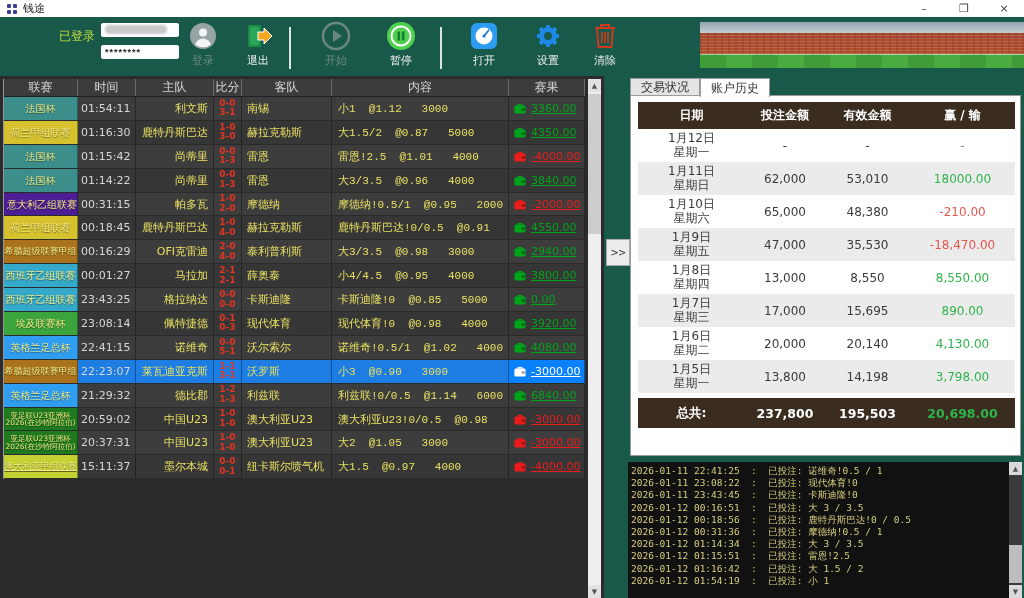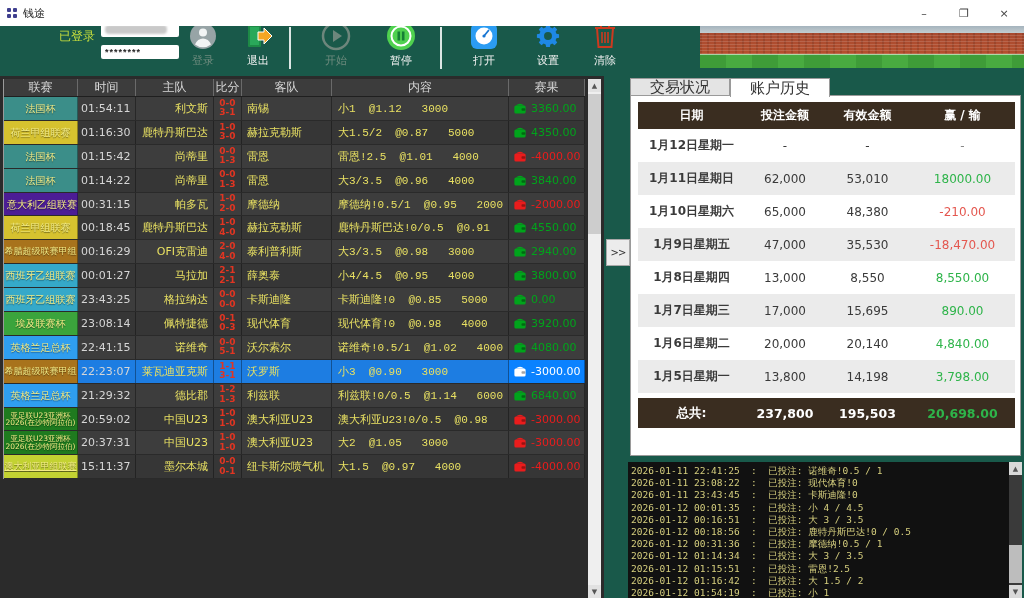--- a/index.html
+++ b/index.html
@@ -1,19 +1,19 @@
 <!DOCTYPE html>
 <html><head>
 <meta charset="utf-8">
 <style>
   html,body{margin:0;padding:0;}
   body{width:1024px;height:598px;position:relative;overflow:hidden;background:#19594a;
        font-family:"DejaVu Sans","Liberation Sans",sans-serif;-webkit-font-smoothing:antialiased;}
   
-  .titlebar{position:absolute;left:0;top:0;width:1024px;height:26px;background:#ffffff;display:flex;align-items:center;z-index:5;text-align:center;}
+  .titlebar{position:absolute;left:0;top:0;width:1024px;height:17px;background:#ffffff;display:flex;align-items:center;z-index:5;text-align:center;}
   .appicon{width:10px;height:10px;margin:0 6px 0 7px;display:grid;grid-template-columns:4px 4px;grid-gap:2px;}
   .appicon i{width:4px;height:4px;background:#3f3f8f;border-radius:1px;display:block;}
   .apptitle{font-size:11px;color:#222;}
   .wincontrols{margin-left:auto;display:flex;height:17px;}
   .wbtn{width:40px;height:17px;display:flex;align-items:center;justify-content:center;font-size:11px;color:#444;cursor:default;}
   
   .toolbar{position:absolute;left:14px;top:17px;width:1024px;height:59px;background:#19594a;margin-left:37px;}
   .lbl-logged{position:absolute;left:8px;top:11px;font-size:12px;color:#c8df3c;}
   .tb-input{position:absolute;left:50px;width:78px;height:14px;background:#fff;border:none;border-radius:2px;font-size:9px;padding:0 4px;box-sizing:border-box;color:#222;}
   .inp-user{top:6px;}
@@ -43,44 +43,44 @@
   .mrow.selected{background:#1d7de2;}
   .c{display:flex;align-items:center;overflow:hidden;border-right:1px solid rgba(0,0,0,.35);}
   .league{justify-content:center;text-align:center;font-size:10px;line-height:1.1;color:#f3ec86;text-shadow:0 1px 1px rgba(0,0,0,.5);}
   .league.sm{font-size:9px;line-height:1.05;}
   .league.xs{font-size:7.5px;line-height:1.0;}
   .time{font-size:11px;color:#d6d6d6;padding-left:3px;}
   .home{justify-content:flex-end;padding-right:5px;font-size:11px;color:#e8e062;}
   .score{flex-direction:column;justify-content:center;font-size:9px;line-height:1.08;color:#e23522;font-weight:bold;}
   .away{padding-left:5px;font-size:11px;color:#e8e062;}
   .content{padding-left:6px;font-size:11px;color:#e8e062;white-space:pre;font-family:Liberation Mono, monospace;}
-  .result{padding-left:5px;font-size:11px;gap:5px;white-space:pre;}
+  .result{padding-left:5px;font-size:11px;gap:5px;white-space:pre;text-decoration:underline;}
   .mrow.win .result{color:#00a41b;}
   .mrow.lose .result{color:#ea1c1c;}
   .mrow.selected .result{background:#0a82ff;color:#ffffff;}
   .wallet{flex:none;}
   
   .vscroll{position:absolute;left:588px;top:79px;width:13px;height:519px;background:#efefef;}
   .varrow{height:13px;display:flex;align-items:center;justify-content:center;font-size:7px;color:#555;background:#e2e2e2;}
   .varrow.down{position:absolute;bottom:0;left:0;right:0;}
   .vthumb{position:absolute;left:0;top:15px;width:13px;height:140px;background:#cdcdcd;}
   .expand-btn{position:absolute;left:606px;top:239px;width:22px;height:25px;background:#ececec;border:1px solid #a8a8a8;display:flex;align-items:center;justify-content:center;font-size:10px;color:#333;letter-spacing:-1px;}
   
   .tabs{position:absolute;left:630px;top:78px;display:flex;}
-  .tab{height:17px;padding:0 19px;font-size:15px;display:flex;align-items:center;background:#e4e4e4;border:1px solid #9a9a9a;border-bottom:none;color:#333;}
+  .tab{height:17px;padding:0 10px;font-size:12px;display:flex;align-items:center;background:#e4e4e4;border:1px solid #9a9a9a;border-bottom:none;color:#333;}
   .tab.active{background:#ffffff;height:18px;position:relative;z-index:2;}
   .panel{position:absolute;left:630px;top:95px;width:391px;height:361px;background:#ffffff;border:1px solid #9a9a9a;box-sizing:border-box;}
   .htable{position:absolute;left:7px;top:6px;width:377px;}
   .hhead,.hrow,.hfoot{display:grid;grid-template-columns:107px 80px 85px 105px;}
   .hhead{height:27px;background:#3a2d20;}
   .hhead .hh{color:#fff;font-size:12px;font-weight:bold;display:flex;align-items:center;justify-content:center;}
   .hrow{height:33px;background:#ffffff;}
   .hrow:nth-child(even){background:#ebebeb;}
   .hcell{display:flex;align-items:center;justify-content:center;font-size:12px;color:#3a3a3a;text-align:center;}
-  .hdate{flex-direction:row;line-height:1.15;justify-content:center;font-weight:bold;}
+  .hdate{flex-direction:column;line-height:1.15;justify-content:center;}
   .hwin.win{color:#2eb44a;}
   .hwin.lose{color:#e4574f;}
   .hwin.flat{color:#888;}
   .hfoot{height:30px;background:#3a2d20;margin-top:5px;}
   .hfoot .fcell{display:flex;align-items:center;justify-content:center;font-size:12.5px;font-weight:bold;color:#fff;}
   .hfoot .ftotal{color:#2eb44a;}
   
   .log{position:absolute;left:628px;top:462px;width:394px;height:136px;background:#111111;overflow:hidden;}
   .loglines{position:absolute;left:3px;top:3px;right:16px;}
   .logline{font-family:"DejaVu Sans Mono","Liberation Mono",monospace;font-size:9.5px;line-height:12.2px;color:#d6cf7e;white-space:pre;overflow:hidden;}
@@ -629,21 +629,21 @@
     <div class="hcell">15,695</div>
     <div class="hcell hwin win">890.00</div>
   </div>
         <div class="hrow">
     <div class="hcell hdate">
       <span>1月6日</span>
       <span>星期二</span>
     </div>
     <div class="hcell">20,000</div>
     <div class="hcell">20,140</div>
-    <div class="hcell hwin win">4,840.00</div>
+    <div class="hcell hwin win">4,130.00</div>
   </div>
         <div class="hrow">
     <div class="hcell hdate">
       <span>1月5日</span>
       <span>星期一</span>
     </div>
     <div class="hcell">13,800</div>
     <div class="hcell">14,198</div>
     <div class="hcell hwin win">3,798.00</div>
   </div>
@@ -655,21 +655,20 @@
       <div class="fcell ftotal">20,698.00</div>
     </div>
   </div>
 </div>
 
 <div class="log">
   <div class="loglines" id="log-lines">
       <div class="logline">2026-01-11 22:41:25  :  已投注: 诺维奇!0.5 / 1</div>
       <div class="logline">2026-01-11 23:08:22  :  已投注: 现代体育!0</div>
       <div class="logline">2026-01-11 23:43:45  :  已投注: 卡斯迪隆!0</div>
-      <div class="logline">2026-01-12 00:01:35  :  已投注: 小 4 / 4.5</div>
       <div class="logline">2026-01-12 00:16:51  :  已投注: 大 3 / 3.5</div>
       <div class="logline">2026-01-12 00:18:56  :  已投注: 鹿特丹斯巴达!0 / 0.5</div>
       <div class="logline">2026-01-12 00:31:36  :  已投注: 摩德纳!0.5 / 1</div>
       <div class="logline">2026-01-12 01:14:34  :  已投注: 大 3 / 3.5</div>
       <div class="logline">2026-01-12 01:15:51  :  已投注: 雷恩!2.5</div>
       <div class="logline">2026-01-12 01:16:42  :  已投注: 大 1.5 / 2</div>
       <div class="logline">2026-01-12 01:54:19  :  已投注: 小 1</div>
     </div>
   <div class="logscroll">
     <div class="varrow">▲</div>

